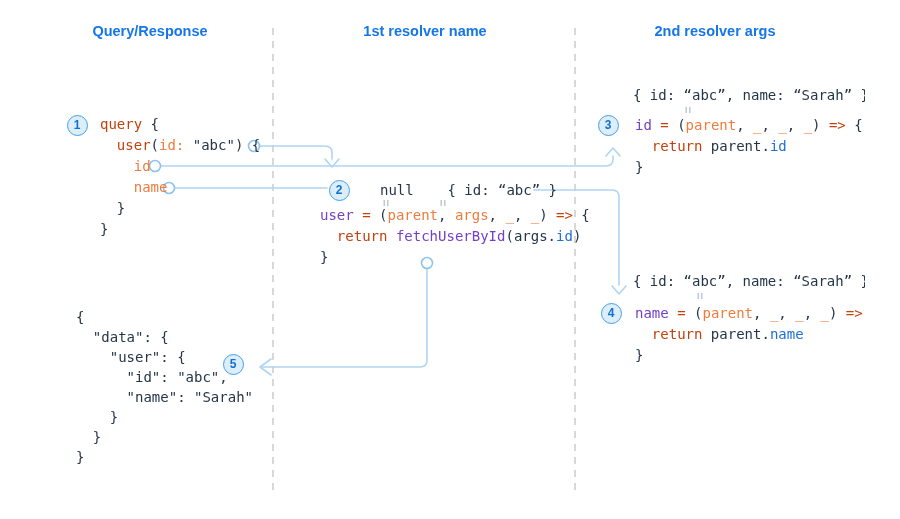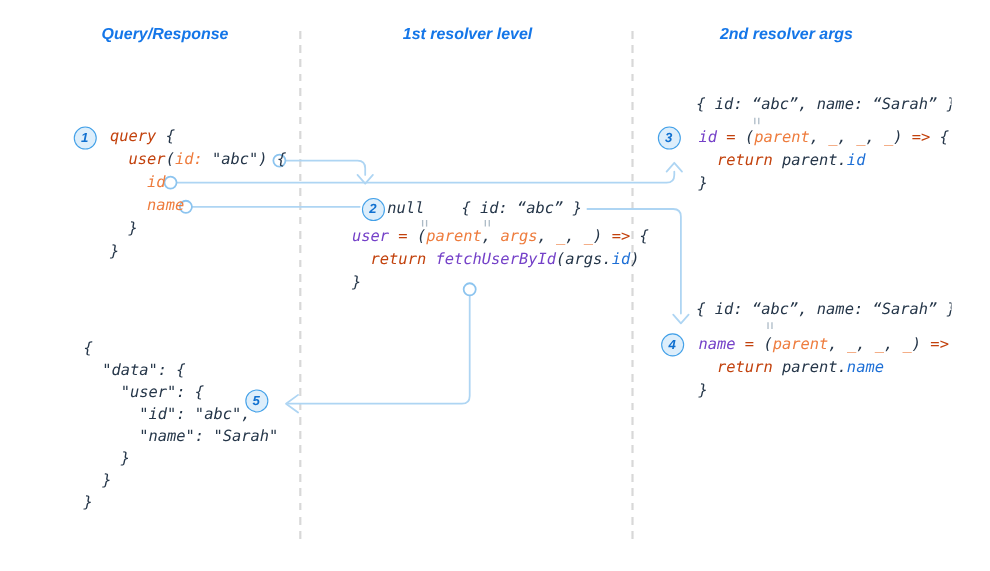--- a/index.html
+++ b/index.html
@@ -1,17 +1,17 @@
 <!DOCTYPE html>
 <html><head>
 <meta charset="utf-8">
 <style>
   html,body{margin:0;padding:0;background:#fff;}
   #canvas{position:relative;width:865px;height:519px;background:#ffffff;overflow:hidden;
-          font-family:"Liberation Sans",sans-serif;font-style:italic;}
+          font-family:"Liberation Sans",sans-serif;}
   .hdr{position:absolute;top:23px;transform:translateX(-50%);font-weight:bold;
        font-size:14.5px;line-height:16px;color:#1476e8;white-space:nowrap;}
   .divider{position:absolute;top:28px;width:2px;height:468px;
        background:repeating-linear-gradient(to bottom,#d8d8d8 0 7px,transparent 7px 13px);}
   .code{position:absolute;font-family:"DejaVu Sans Mono",monospace;font-size:14px;
         color:#253649;white-space:pre;}
   .lh21 .cl{line-height:21px;height:21px;}
   .lh20 .cl{line-height:20px;height:20px;}
   .tk-navy{color:#253649;}
   .tk-red{color:#c2410c;}
@@ -25,21 +25,21 @@
   .arrow{stroke:#aed5f3;stroke-width:1.6;fill:none;stroke-linecap:round;stroke-linejoin:round;}
   .cpoint{fill:#ffffff;stroke:#8cc4ef;stroke-width:1.6;}
   .mapsto{stroke:#9fb0bd;stroke-width:1.2;opacity:.85;}
 </style>
 </head>
 <body>
 
 <div id="canvas">
 
   <div class="hdr" style="left:150px">Query/Response</div>
-  <div class="hdr" style="left:425px">1st resolver level</div>
+  <div class="hdr" style="left:425px">1st resolver name</div>
   <div class="hdr" style="left:715px">2nd resolver args</div>
 
   <div class="divider" style="left:272px"></div>
   <div class="divider" style="left:574px"></div>
 
   <svg class="overlay" width="900" height="519" viewBox="0 0 900 519">
 
     <path class="arrow" d="M 260 146 H 325 Q 332 146 332 153 V 159"></path>
     <path class="arrow" d="M 325 159 L 332 167 L 339 159"></path>
 
@@ -80,21 +80,21 @@
   <div class="step" style="left:66.5px;top:114.5px">1</div>
   <div class="step" style="left:328.5px;top:179.5px">2</div>
   <div class="step" style="left:597.5px;top:114.5px">3</div>
   <div class="step" style="left:600.5px;top:302.5px">4</div>
   <div class="step" style="left:222.5px;top:353.5px">5</div>
 
   <div class="code lh21" style="left:100px;top:114px"><div class="cl"><span class="tk-red">query</span><span class="tk-navy"> {</span></div><div class="cl"><span class="tk-navy">  </span><span class="tk-red">user</span><span class="tk-navy">(</span><span class="tk-orange">id:</span><span class="tk-navy"> "abc") {</span></div><div class="cl"><span class="tk-navy">    </span><span class="tk-orange">id</span></div><div class="cl"><span class="tk-navy">    </span><span class="tk-orange">name</span></div><div class="cl"><span class="tk-navy">  }</span></div><div class="cl"><span class="tk-navy">}</span></div></div>
 
   <div class="code lh20" style="left:76px;top:307px"><div class="cl"><span class="tk-navy">{</span></div><div class="cl"><span class="tk-navy">  "data": {</span></div><div class="cl"><span class="tk-navy">    "user": {</span></div><div class="cl"><span class="tk-navy">      "id": "abc",</span></div><div class="cl"><span class="tk-navy">      "name": "Sarah"</span></div><div class="cl"><span class="tk-navy">    }</span></div><div class="cl"><span class="tk-navy">  }</span></div><div class="cl"><span class="tk-navy">}</span></div></div>
 
-  <div class="code lh21" style="left:352px;top:180px"><div class="cl"><span class="tk-navy">null</span><span class="tk-navy">    </span><span class="tk-navy">{ id: “abc” }</span></div></div>
+  <div class="code lh21" style="left:380px;top:180px"><div class="cl"><span class="tk-navy">null</span><span class="tk-navy">    </span><span class="tk-navy">{ id: “abc” }</span></div></div>
   <div class="code lh21" style="left:320px;top:205px"><div class="cl"><span class="tk-purple">user</span><span class="tk-navy"> </span><span class="tk-red">=</span><span class="tk-navy"> (</span><span class="tk-orange">parent</span><span class="tk-navy">, </span><span class="tk-orange">args</span><span class="tk-navy">, </span><span class="tk-orange">_</span><span class="tk-navy">, </span><span class="tk-orange">_</span><span class="tk-navy">) </span><span class="tk-red">=&gt;</span><span class="tk-navy"> {</span></div><div class="cl"><span class="tk-navy">  </span><span class="tk-red">return</span><span class="tk-navy"> </span><span class="tk-purple">fetchUserById</span><span class="tk-navy">(args.</span><span class="tk-blue">id</span><span class="tk-navy">)</span></div><div class="cl"><span class="tk-navy">}</span></div></div>
 
   <div class="code lh21" style="left:633px;top:85px"><div class="cl"><span class="tk-navy">{ id: “abc”, name: “Sarah” }</span></div></div>
   <div class="code lh21" style="left:635px;top:115px"><div class="cl"><span class="tk-purple">id</span><span class="tk-navy"> </span><span class="tk-red">=</span><span class="tk-navy"> (</span><span class="tk-orange">parent</span><span class="tk-navy">, </span><span class="tk-orange">_</span><span class="tk-navy">, </span><span class="tk-orange">_</span><span class="tk-navy">, </span><span class="tk-orange">_</span><span class="tk-navy">) </span><span class="tk-red">=&gt;</span><span class="tk-navy"> {</span></div><div class="cl"><span class="tk-navy">  </span><span class="tk-red">return</span><span class="tk-navy"> parent.</span><span class="tk-blue">id</span></div><div class="cl"><span class="tk-navy">}</span></div></div>
 
   <div class="code lh21" style="left:633px;top:271px"><div class="cl"><span class="tk-navy">{ id: “abc”, name: “Sarah” }</span></div></div>
   <div class="code lh21" style="left:635px;top:303px"><div class="cl"><span class="tk-purple">name</span><span class="tk-navy"> </span><span class="tk-red">=</span><span class="tk-navy"> (</span><span class="tk-orange">parent</span><span class="tk-navy">, </span><span class="tk-orange">_</span><span class="tk-navy">, </span><span class="tk-orange">_</span><span class="tk-navy">, </span><span class="tk-orange">_</span><span class="tk-navy">) </span><span class="tk-red">=&gt;</span><span class="tk-navy"> {</span></div><div class="cl"><span class="tk-navy">  </span><span class="tk-red">return</span><span class="tk-navy"> parent.</span><span class="tk-blue">name</span></div><div class="cl"><span class="tk-navy">}</span></div></div>
 
 </div>
 

